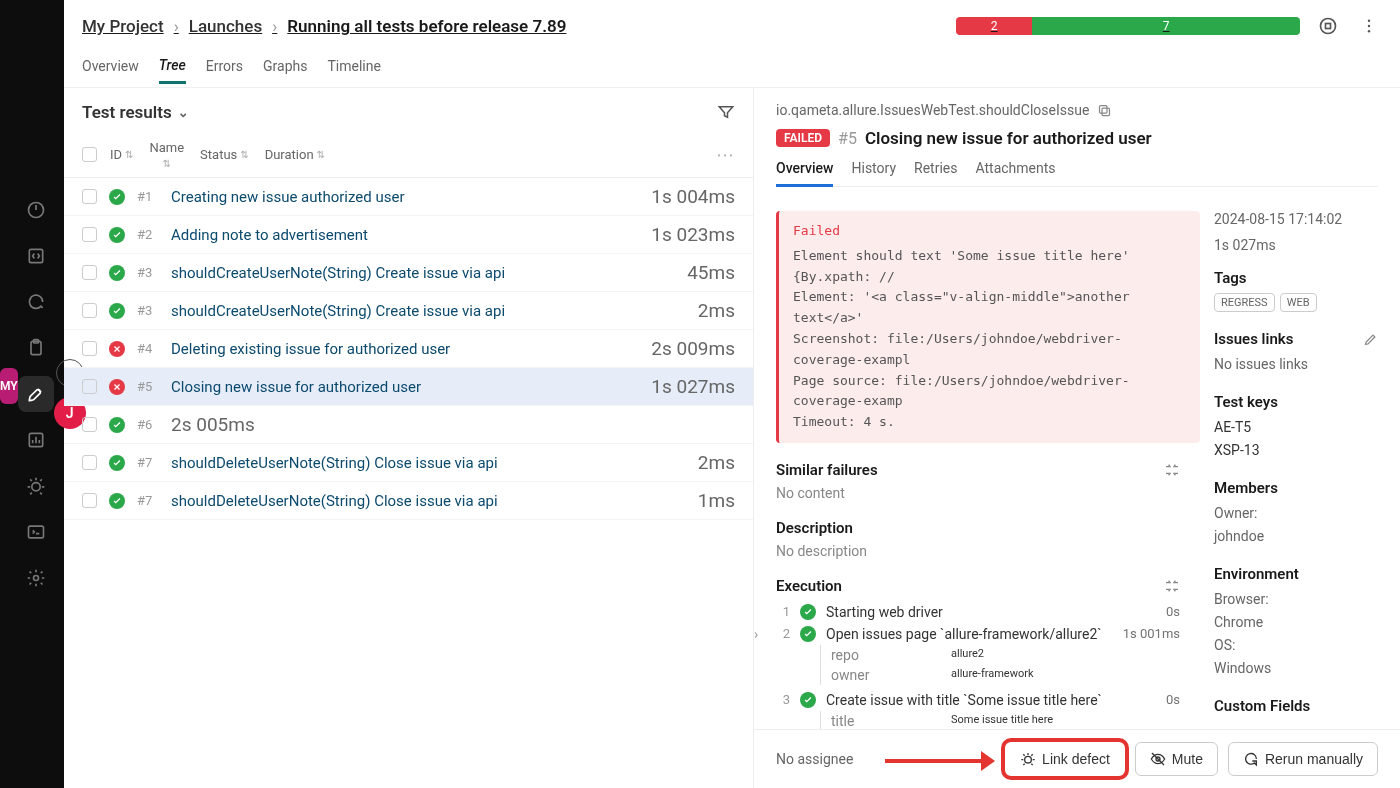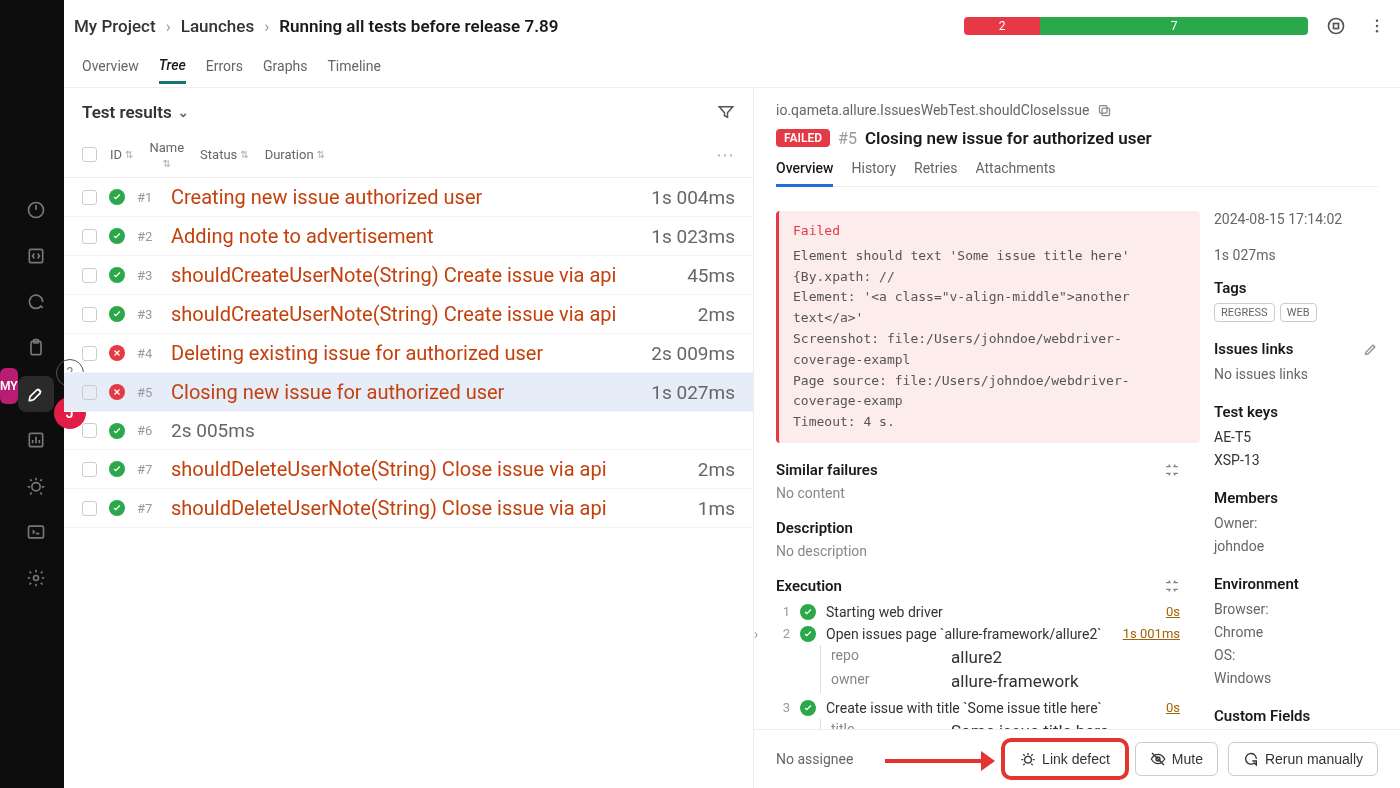--- a/index.html
+++ b/index.html
@@ -14,21 +14,21 @@
 .side-icon { width: 36px; height: 36px; border-radius: 8px; display: flex; align-items: center; justify-content: center; color: #777; cursor: pointer; }
 .side-icon.active { background: #2a2a2a; color: #fff; }
 .side-bottom { display: flex; flex-direction: column; gap: 10px; align-items: center; }
 .help-circle { width: 28px; height: 28px; border-radius: 50%; border: 1px solid #555; display: flex; align-items: center; justify-content: center; color: #888; font-size: 14px; }
 .avatar-user { width: 32px; height: 32px; border-radius: 50%; background: #e11d48; color: #fff; display: flex; align-items: center; justify-content: center; font-weight: 600; }
 
 
 .main { flex: 1; display: flex; flex-direction: column; }
 
 
-.header { height: 52px; display: flex; align-items: center; padding: 0 10px; gap: 14px; }
+.header { height: 52px; display: flex; align-items: center; padding: 0 18px; gap: 14px; text-decoration: underline; }
 .bc { display: flex; align-items: center; gap: 10px; font-size: 17px; }
 .bc-item { color: #333; font-weight: 500; cursor: pointer; }
 .bc-item.cur { color: #1a1a1a; font-weight: 600; }
 .bc-sep { color: #999; }
 .header-spacer { flex: 1; }
 .progress-bar { width: 344px; height: 18px; display: flex; border-radius: 4px; overflow: hidden; }
 .pb-red { background: #e63946; color: #fff; text-align: center; font-size: 12px; line-height: 18px; flex: 2; }
 .pb-green { background: #2ba84a; color: #fff; text-align: center; font-size: 12px; line-height: 18px; flex: 7; }
 .hdr-icon { color: #555; cursor: pointer; padding: 4px; }
 
@@ -58,21 +58,21 @@
 
 .rows { overflow-y: auto; }
 .row { display: flex; align-items: center; padding: 7px 18px; gap: 12px; border-bottom: 1px solid #f4f4f4; cursor: pointer; }
 .row.selected { background: #e6edf9; }
 .cb-box { width: 15px; height: 15px; border: 1.5px solid #ccc; border-radius: 3px; }
 .status-ic { width: 16px; height: 16px; border-radius: 50%; display: flex; align-items: center; justify-content: center; flex-shrink: 0; }
 .status-ic.pass { background: #2ba84a; }
 .status-ic.fail { background: #e63946; }
 .status-ic svg { width: 10px; height: 10px; }
 .row-id { color: #999; font-size: 13px; min-width: 22px; }
-.row-name { flex: 1; color: #c2410c; font-size: 20px; }
+.row-name { flex: 1; color: #0c4a6e; font-size: 15px; }
 .row-dur { color: #666; font-size: 19px; text-align: right; }
 
 
 .rp-top { padding: 14px 22px 10px; }
 .rp-path { color: #666; font-size: 14px; display: flex; align-items: center; gap: 8px; margin-bottom: 10px; }
 .rp-title-row { display: flex; align-items: center; gap: 8px; margin-bottom: 12px; }
 .badge-failed { background: #e63946; color: #fff; padding: 2px 8px; border-radius: 4px; font-size: 12px; font-weight: 600; }
 .rp-num { color: #999; font-size: 16px; }
 .rp-title { font-size: 17px; font-weight: 600; }
 .rp-tabs { display: flex; gap: 18px; border-bottom: 1px solid #eee; }
@@ -92,28 +92,28 @@
 .sec-ic { margin-left: auto; color: #888; cursor: pointer; margin-right: 20px; }
 .sec-body { color: #888; font-size: 14px; }
 
 .exec-list { }
 .exec-row { display: flex; align-items: center; gap: 10px; padding: 3px 0; }
 .exec-num { width: 14px; text-align: right; color: #999; font-size: 13px; }
 .exec-chev { width: 12px; color: #999; cursor: pointer; }
 .exec-status { width: 16px; height: 16px; border-radius: 50%; background: #2ba84a; display: flex; align-items: center; justify-content: center; flex-shrink: 0; }
 .exec-status svg { width: 10px; height: 10px; }
 .exec-name { flex: 1; color: #333; font-size: 14px; }
-.exec-dur { color: #a16207; font-size: 13px; margin-right: 20px; text-decoration: underline; }
+.exec-dur { color: #737373; font-size: 13px; margin-right: 20px; }
 .exec-params { margin-left: 44px; border-left: 1px solid #ddd; padding-left: 10px; margin-bottom: 4px; }
 .exec-param { display: flex; padding: 2px 0; }
 .exec-pk { width: 120px; color: #888; font-size: 14px; }
-.exec-pv { color: #333; font-size: 17px; }
-
-
-.meta-date { color: #666; margin-bottom: 20px; }
+.exec-pv { color: #333; font-size: 11px; }
+
+
+.meta-date { color: #666; margin-bottom: 10px; }
 .meta-dur { color: #666; margin-bottom: 16px; }
 .meta-sec { margin-bottom: 18px; }
 .meta-h { font-weight: 600; font-size: 15px; margin-bottom: 6px; display: flex; align-items: center; }
 .meta-h .edit-ic { margin-left: auto; color: #888; cursor: pointer; }
 .chips { display: flex; gap: 5px; flex-wrap: wrap; }
 .chip { border: 1px solid #ccc; border-radius: 4px; padding: 2px 6px; font-size: 11px; color: #666; }
 .meta-body { color: #666; line-height: 1.5; }
 .meta-body div { margin-bottom: 2px; }
 
 

